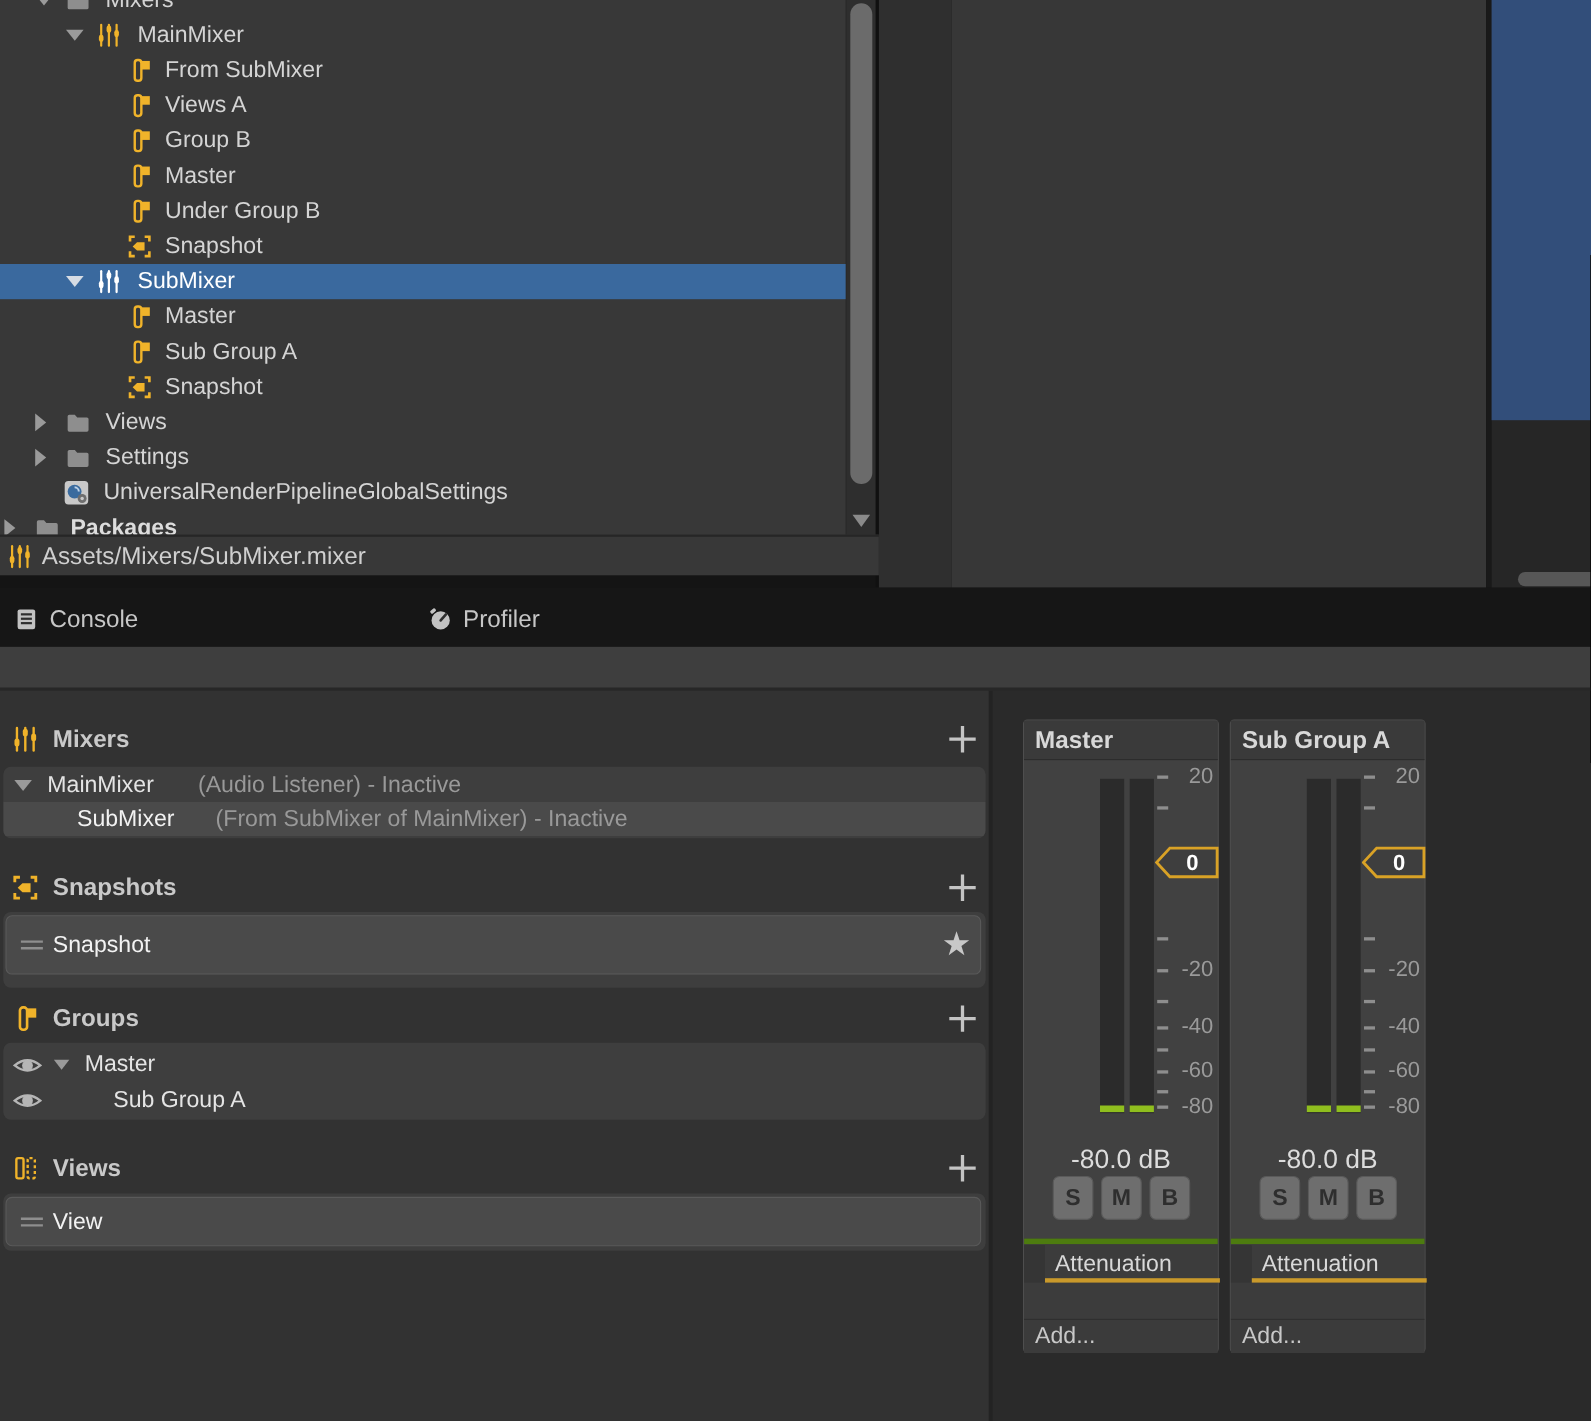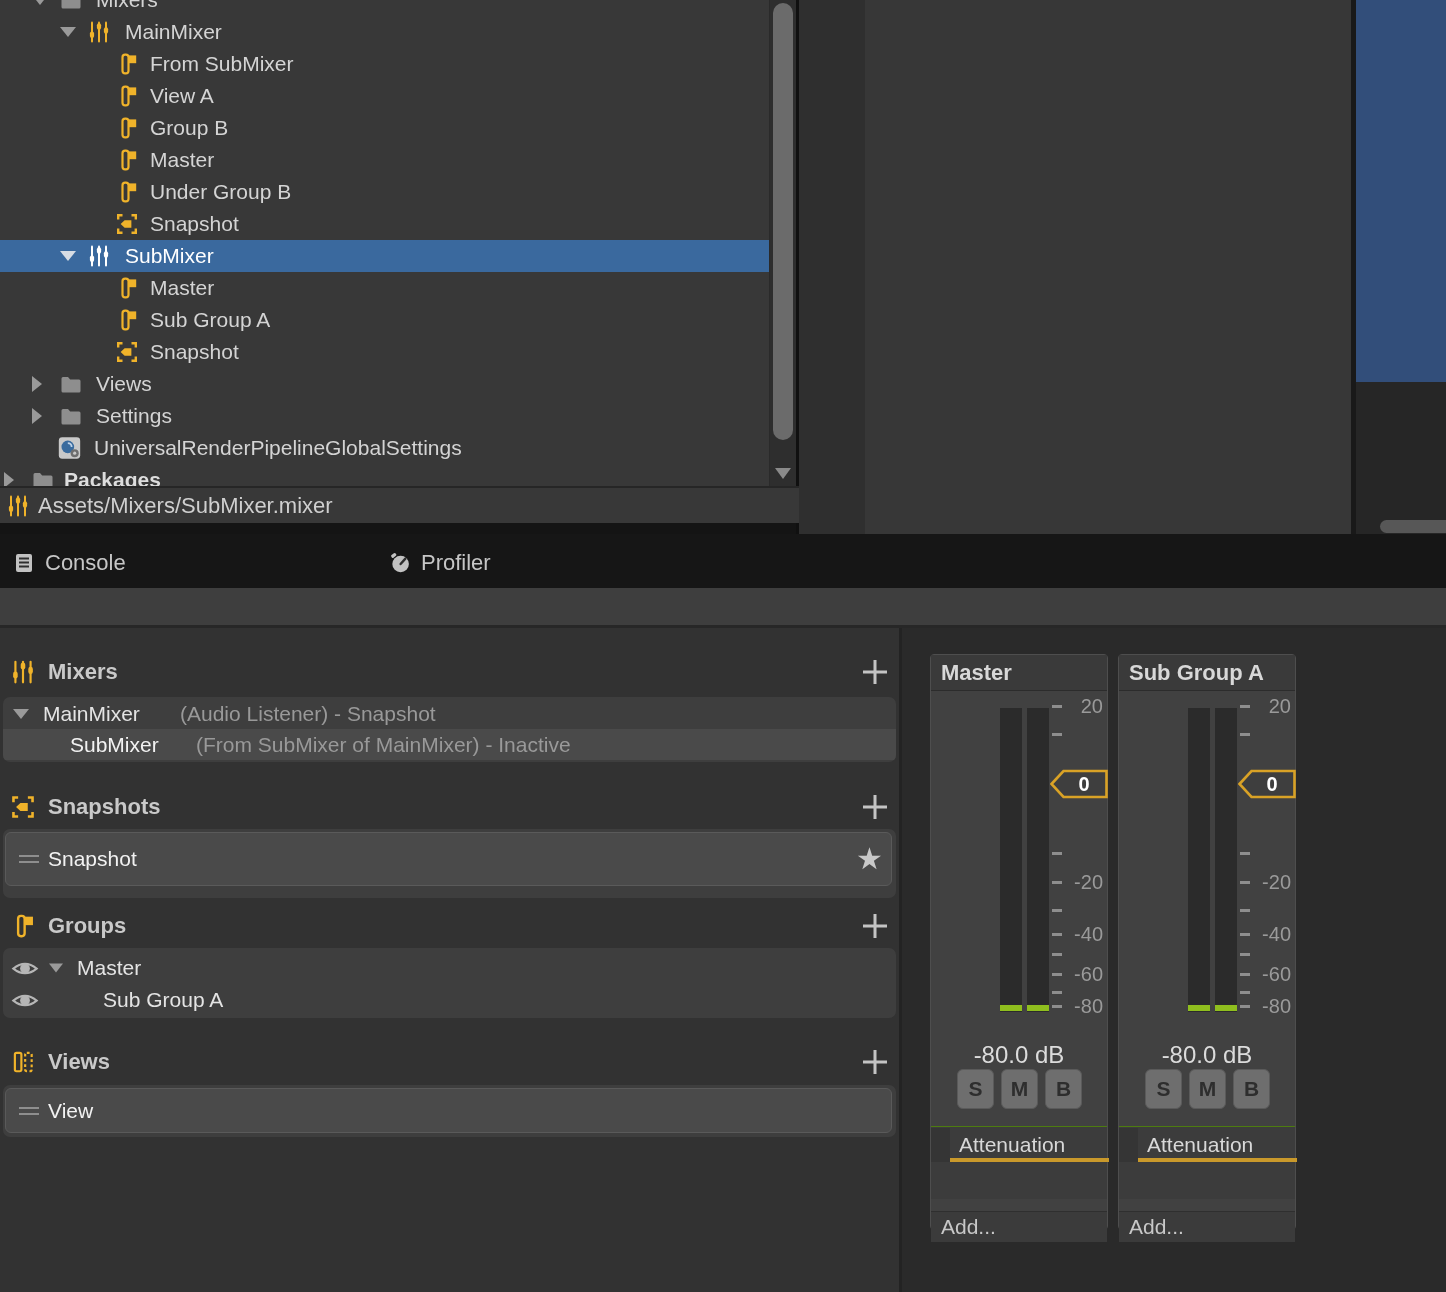--- a/index.html
+++ b/index.html
@@ -79,26 +79,26 @@
   .tick{position:absolute;width:10px;height:3px;background:#8E8E8E;}
   .tick-label{position:absolute;width:40px;text-align:right;font-size:20px;color:#9A9A9A;transform:translateY(-50%);}
   .fader{position:absolute;left:119px;width:59px;height:30px;}
   .db-readout{position:absolute;left:0;top:386px;width:100%;text-align:center;
               font-size:24px;color:#DCDCDC;}
   .smb{position:absolute;top:414px;width:37px;height:40px;background:#6E6E6E;
        border:1px solid #5A5A5A;border-radius:6px;box-sizing:border-box;
        display:flex;align-items:center;justify-content:center;
        font-size:21px;font-weight:bold;color:#2E2E2E;}
   .fx-area{position:absolute;left:0;top:471px;width:100%;height:73px;background:#3C3C3C;
-           border-top:1px solid #4d7c0f;box-sizing:border-box;}
+           border-top:5px solid #4d7c0f;box-sizing:border-box;}
   .fx-notch{position:absolute;left:0;top:1px;width:19px;height:34px;background:#353535;}
   .fx-label{position:absolute;left:28px;top:6px;font-size:21px;color:#D8D8D8;white-space:nowrap;}
   .fx-underline{position:absolute;left:19px;top:31px;height:4px;}
   .add-area{position:absolute;left:0;top:544px;width:100%;height:31px;background:#3B3B3B;
-            border-top:1px solid #2F2F2F;box-sizing:border-box;margin-top:12px;}
+            border-top:1px solid #2F2F2F;box-sizing:border-box;}
   .add-label{position:absolute;left:10px;top:50%;transform:translateY(-50%);
              font-size:21px;color:#C8C8C8;white-space:nowrap;}
 </style>
 </head>
 <body>
 
 <div id="root">
   <div class="abs" id="tree-panel">
       <div class="tree-row" style="top: -16px;">
         <div class="tri tri-down" style="left: 32px;"></div>
@@ -128,21 +128,21 @@
       <rect x="7.5" y="2.6" width="6" height="18.8" rx="2.6" fill="none" stroke="#F0B32A" stroke-width="2.2"></rect>
       <rect x="13.4" y="3.4" width="7.8" height="7.8" fill="#F0B32A"></rect>
           </svg></span>
         <span class="tree-label" style="left: 150px;">From SubMixer</span>
       </div>
       <div class="tree-row" style="top: 80px;">
         <span class="tree-icon" style="left: 115px;"><svg viewBox="0 0 24 24" width="100%" height="100%">
       <rect x="7.5" y="2.6" width="6" height="18.8" rx="2.6" fill="none" stroke="#F0B32A" stroke-width="2.2"></rect>
       <rect x="13.4" y="3.4" width="7.8" height="7.8" fill="#F0B32A"></rect>
           </svg></span>
-        <span class="tree-label" style="left: 150px;">View A</span>
+        <span class="tree-label" style="left: 150px;">Views A</span>
       </div>
       <div class="tree-row" style="top: 112px;">
         <span class="tree-icon" style="left: 115px;"><svg viewBox="0 0 24 24" width="100%" height="100%">
       <rect x="7.5" y="2.6" width="6" height="18.8" rx="2.6" fill="none" stroke="#F0B32A" stroke-width="2.2"></rect>
       <rect x="13.4" y="3.4" width="7.8" height="7.8" fill="#F0B32A"></rect>
           </svg></span>
         <span class="tree-label" style="left: 150px;">Group B</span>
       </div>
       <div class="tree-row" style="top: 144px;">
         <span class="tree-icon" style="left: 115px;"><svg viewBox="0 0 24 24" width="100%" height="100%">
@@ -314,21 +314,21 @@
       <g stroke="#C4C4C4" stroke-width="3">
                 <line x1="13" y1="1" x2="13" y2="25"></line>
                 <line x1="1" y1="13" x2="25" y2="13"></line>
               </g>
             </svg></span>
         </div>
         <div class="sec-box" style="top: 69px; height: 65px;">
           <div class="box-row" style="top: 2px; height: 30px;">
             <div class="tri tri-down" style="left:10px"></div>
             <span class="row-name" style="left:40px">MainMixer</span>
-            <span class="row-note" style="left:177px">(Audio Listener) - Snapshot</span>
+            <span class="row-note" style="left:177px">(Audio Listener) - Inactive</span>
           </div>
           <div class="box-row row-hl" style="top: 32px; height: 31px;">
             <span class="row-name bright" style="left:67px">SubMixer</span>
             <span class="row-note" style="left:193px">(From SubMixer of MainMixer) - Inactive</span>
           </div>
         </div>
         <div class="sec-header" style="top: 166px;">
           <span class="s-icon"><svg viewBox="0 0 24 24" width="100%" height="100%">
       <g stroke="#F0B32A" stroke-width="2.4" fill="none">
         <path d="M3.2,7.5 V3.2 H7.5"></path>

